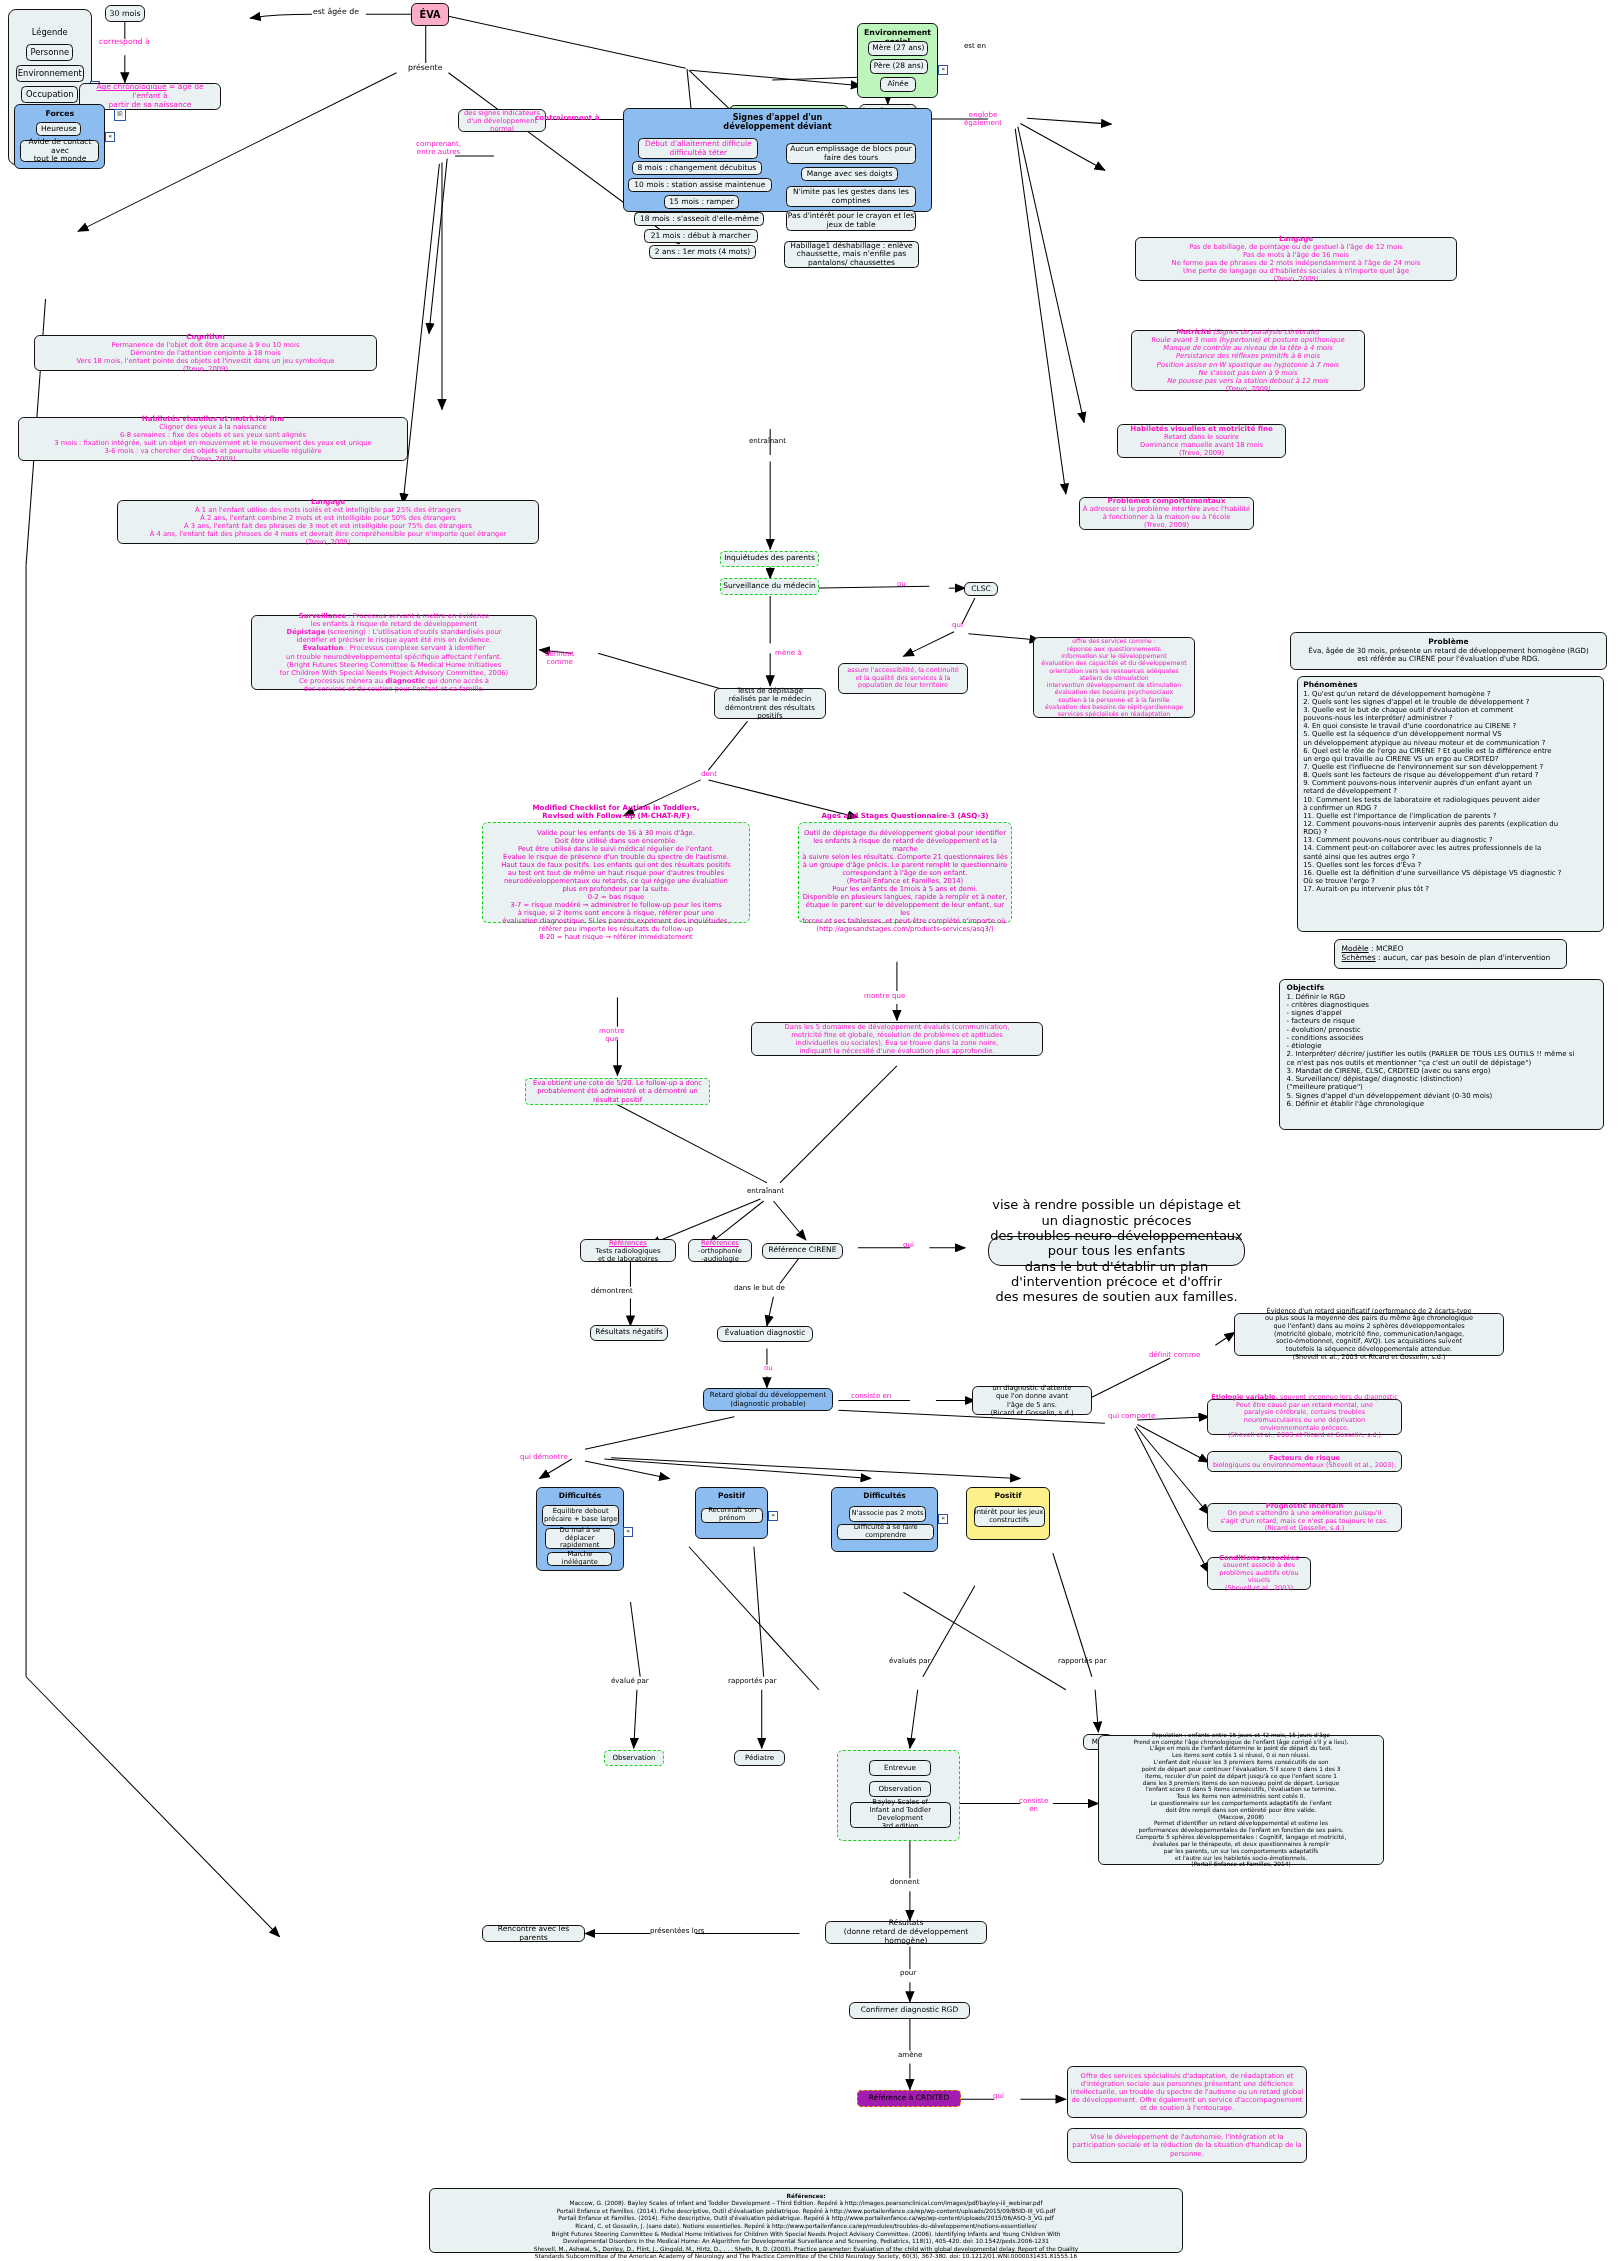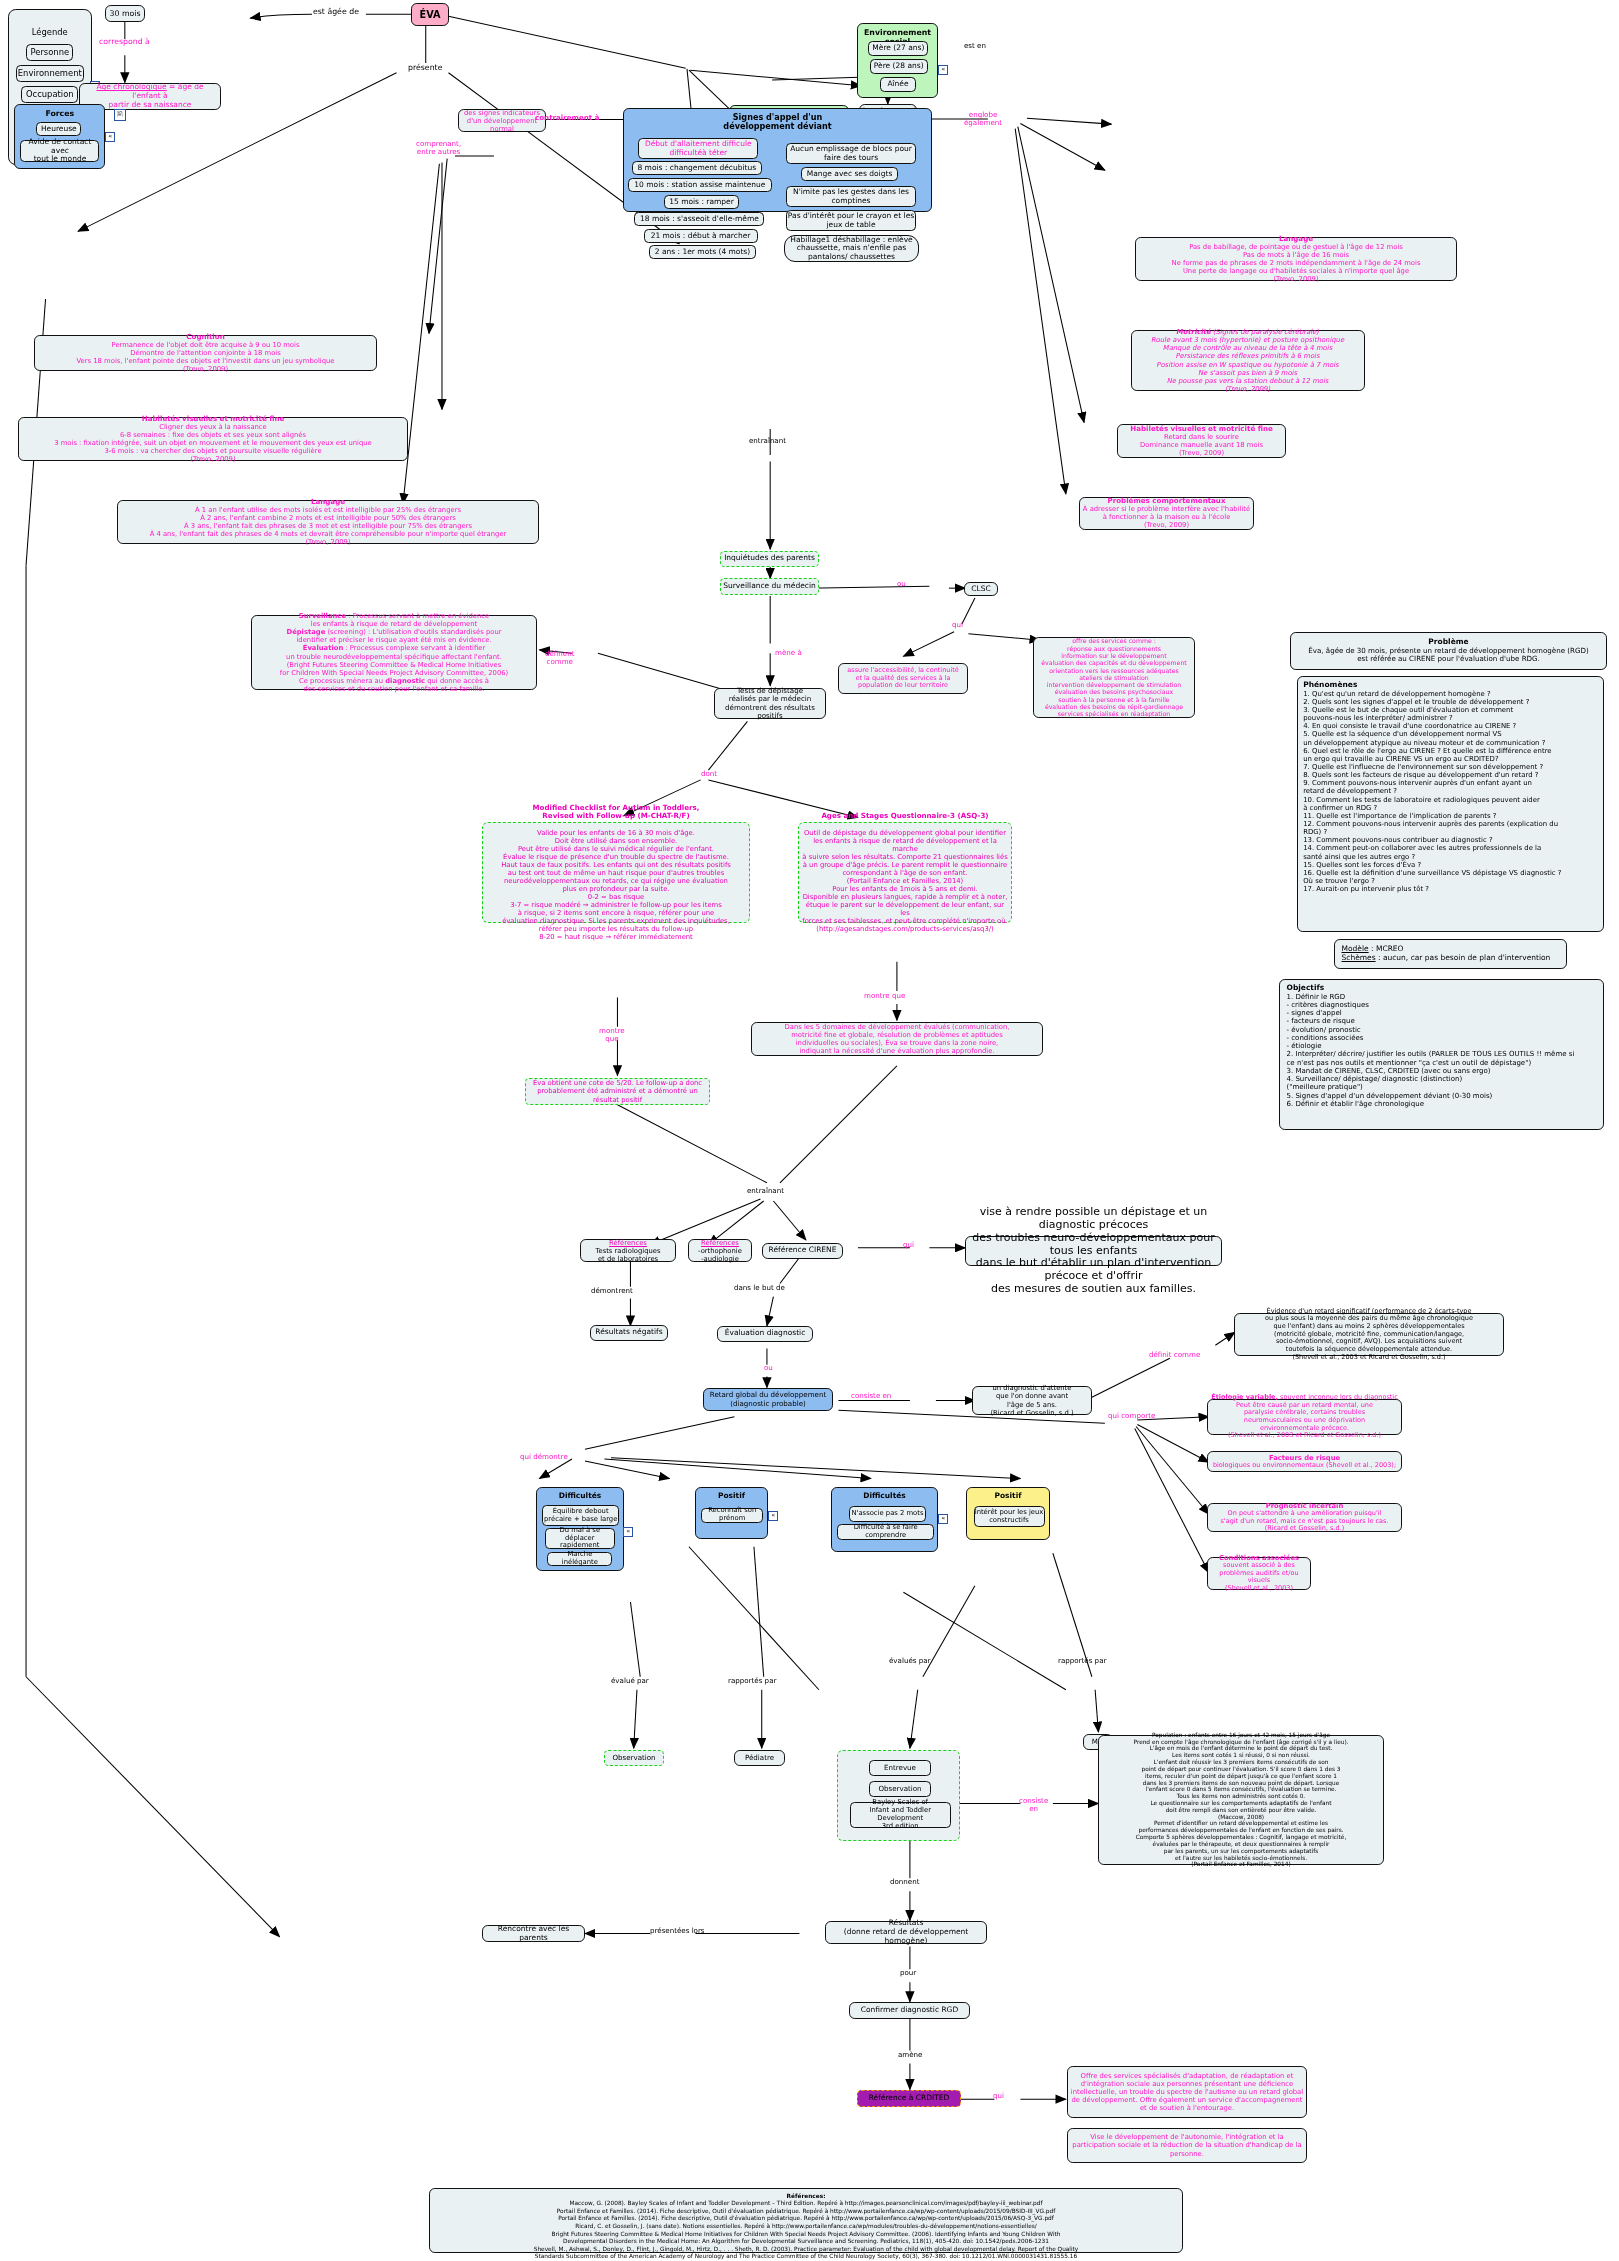--- a/index.html
+++ b/index.html
@@ -284,21 +284,21 @@
       </div>
   <div class="sub" style="left:177px;top:58px;width:97px;height:14.3px;font-size:7.5px;">
         <span>Mange avec ses doigts</span>
       </div>
   <div class="sub" style="left:162px;top:77px;width:130px;height:21px;font-size:7.5px;">
         <span class="t">N'imite pas les gestes dans les comptines</span>
       </div>
   <div class="sub" style="left:162px;top:101px;width:130px;height:21px;font-size:7.5px;">
         <span class="t">Pas d'intérêt pour le crayon et les jeux de table</span>
       </div>
-  <div class="sub" style="left:160px;top:126px;width:135px;height:27px;font-size:7.5px;border-radius:11px;">
+  <div class="sub" style="left:160px;top:132px;width:135px;height:27px;font-size:7.5px;">
         <span class="t">Habillage1 déshabillage : enlève chaussette, mais n'enfile pas pantalons/ chaussettes</span>
       </div>
 </div>
 
 <div class="node plain magenta" style="left:414px;top:109px;width:88px;height:23.4px;font-size:6.8px;font-weight:normal;margin-left:44px;">
       <span class="t">des signes indicateurs<br>d'un développement<br>normal</span>
     </div>
 <div class="lbl m" style="left:535px;top:114px;font-size:7.1px;font-weight:bold;">contrairement à</div>
 <div class="lbl m" style="left:964px;top:111px;font-size:7.1px;">englobe<br>également</div>
 <div class="lbl m" style="left:416px;top:140px;font-size:7.1px;">comprenant,<br>entre autres</div>
@@ -455,21 +455,21 @@
 <div class="node plain" style="left:580px;top:1239px;width:96px;height:23.4px;font-size:6.8px;">
       <span class="t"><span class="u" style="color:#ee00bb;">Références</span><br>Tests radiologiques<br>et de laboratoires</span>
     </div>
 <div class="node plain" style="left:688px;top:1239px;width:64px;height:23.4px;font-size:6.8px;">
       <span class="t"><span class="u" style="color:#ee00bb;">Références</span><br>-orthophonie<br>-audiologie</span>
     </div>
 <div class="node plain" style="left:762px;top:1243px;width:81px;height:15.6px;font-size:7.5px;">
       <span>Référence CIRENE</span>
     </div>
 <div class="lbl m" style="left:903px;top:1241px;font-size:7.1px;">qui</div>
-<div class="node plain" style="left:965px;top:1236px;width:257px;height:30px;font-size:11px;">
+<div class="node plain" style="left:988px;top:1236px;width:257px;height:30px;font-size:13px;border-radius:13px;">
       <span class="t">vise à rendre possible un dépistage et un diagnostic précoces<br>des troubles neuro-développementaux pour tous les enfants<br>dans le but d'établir un plan d'intervention précoce et d'offrir<br>des mesures de soutien aux familles.</span>
     </div>
 
 <div class="lbl" style="left:591px;top:1287px;font-size:7.1px;">démontrent</div>
 <div class="node plain" style="left:590px;top:1325px;width:78px;height:15.6px;font-size:7.5px;">
       <span>Résultats négatifs</span>
     </div>
 
 <div class="lbl" style="left:734px;top:1284px;font-size:7.1px;">dans le but de</div>
 <div class="node plain" style="left:717px;top:1326px;width:96px;height:15.6px;font-size:7.5px;">

